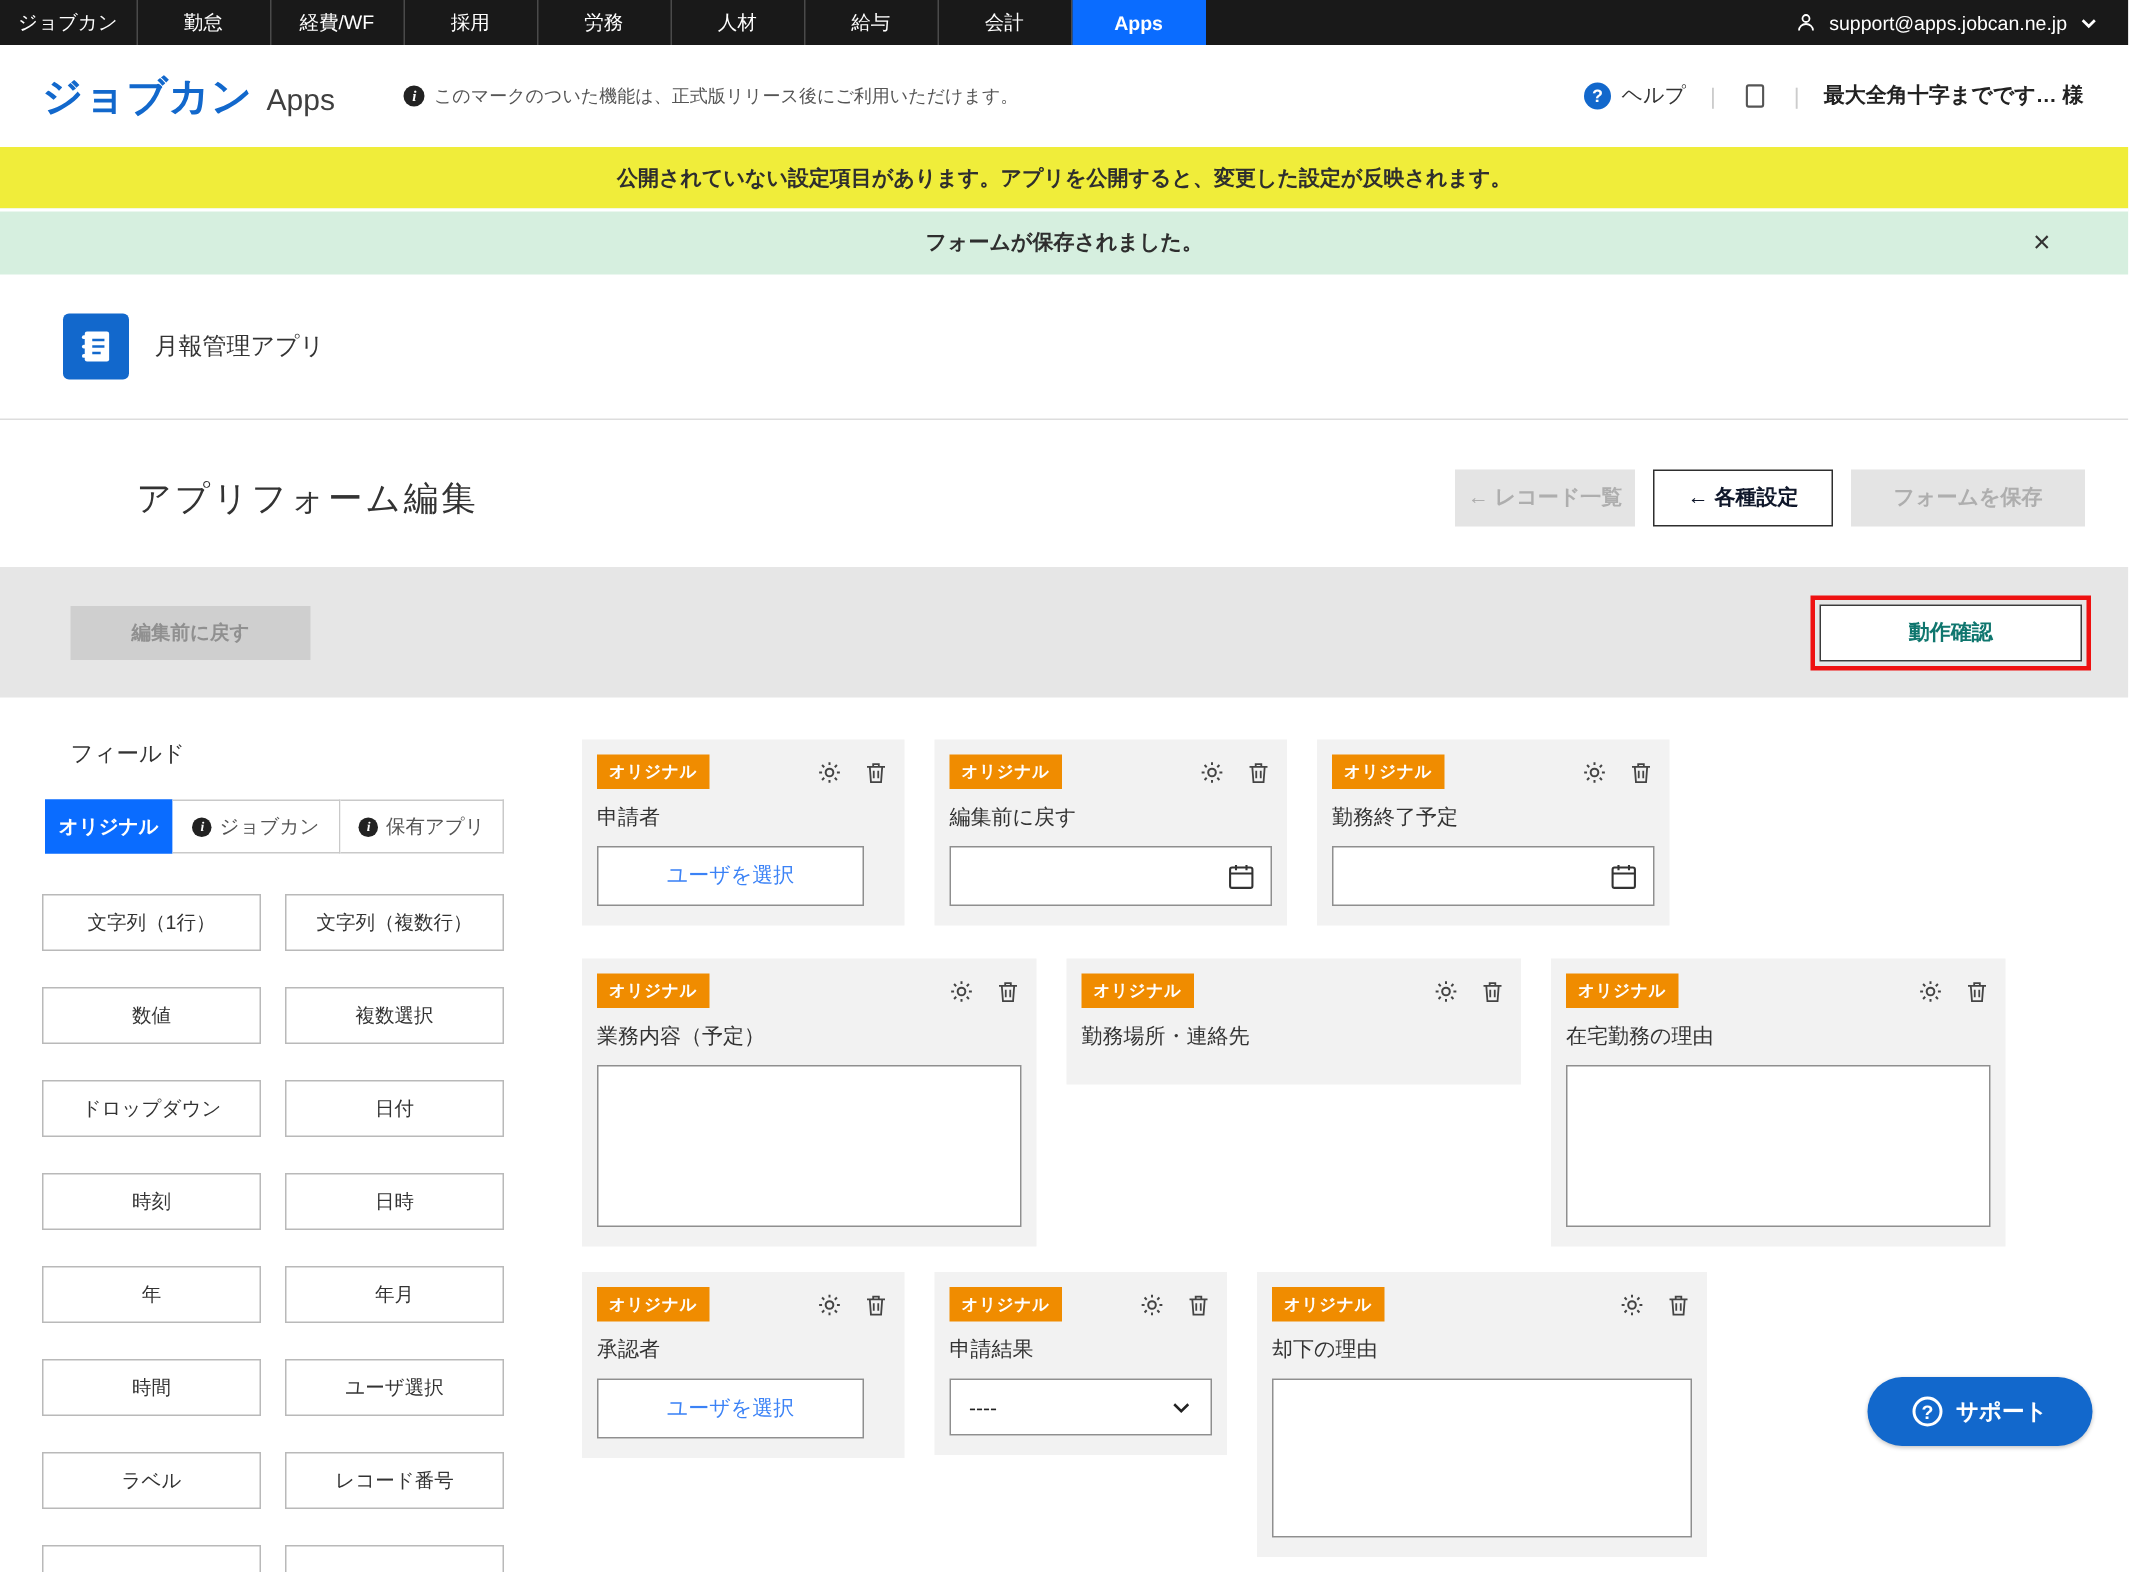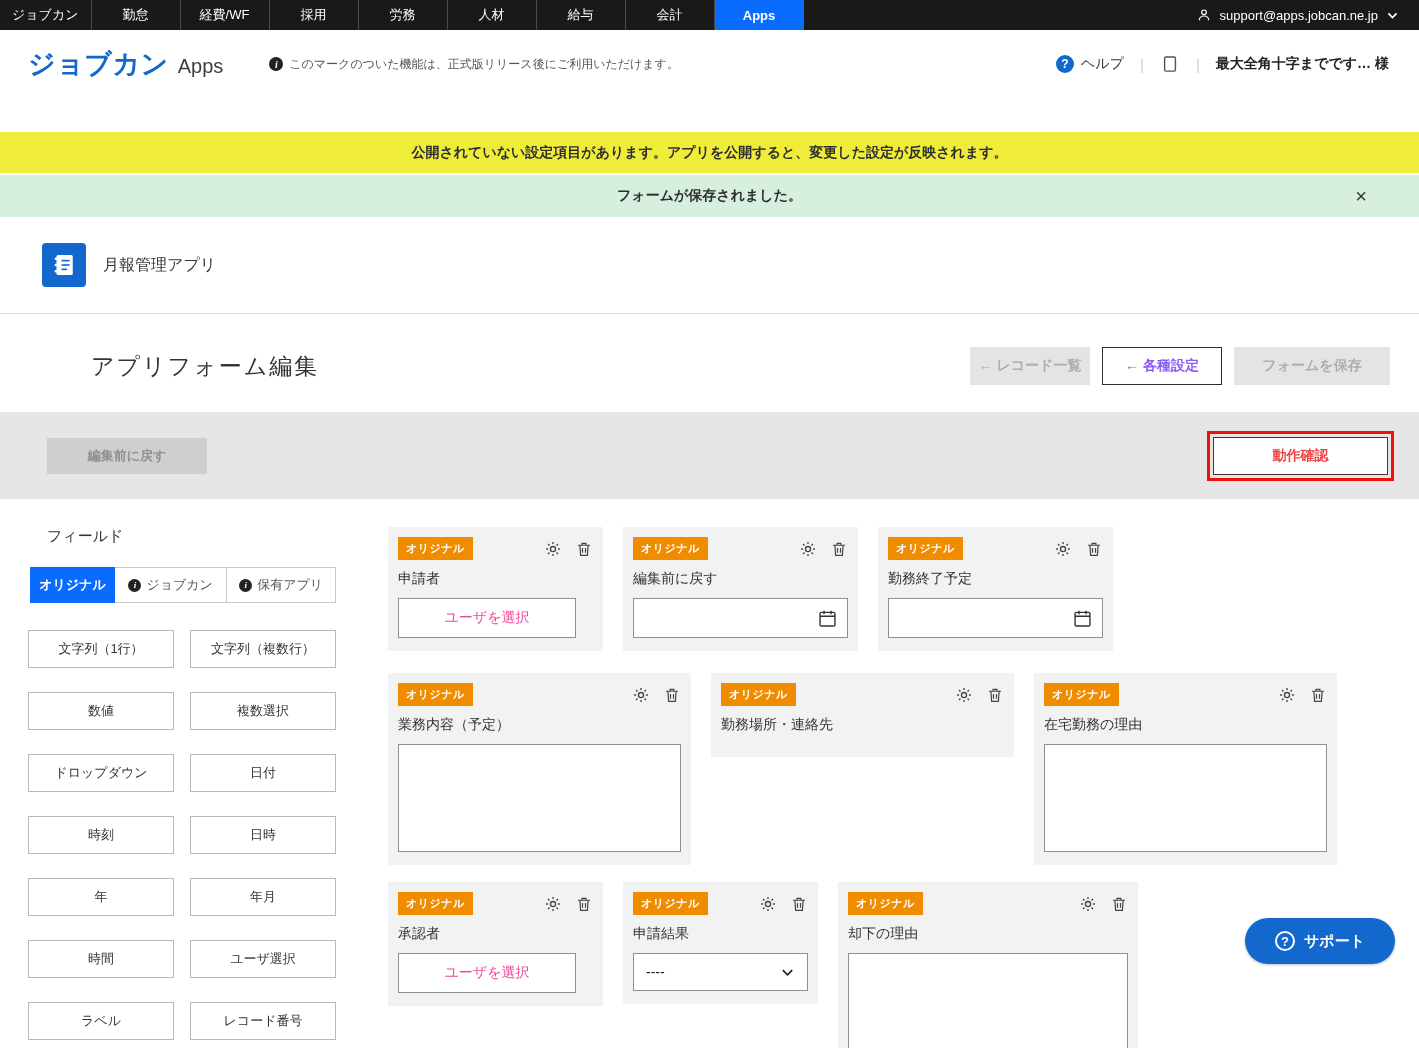--- a/index.html
+++ b/index.html
@@ -23,43 +23,43 @@
   .info-note{margin-left:46px;font-size:12px;color:#555;display:flex;align-items:center;gap:6px;}
   .info-dot{display:inline-flex;align-items:center;justify-content:center;width:14px;height:14px;border-radius:50%;background:#222;color:#fff;font-size:10px;font-weight:bold;font-style:italic;font-family:"Liberation Serif",serif;flex:none;}
   .header-right{margin-left:auto;display:flex;align-items:center;font-size:14px;color:#333;}
   .help-btn{display:flex;align-items:center;gap:7px;cursor:pointer;color:#333;}
   .q-circle{width:18px;height:18px;border-radius:50%;background:#1268cc;color:#fff;display:inline-flex;align-items:center;justify-content:center;font-size:12px;font-weight:bold;flex:none;}
   .hr-sep{color:#ccc;margin:0 16px;font-size:15px;}
   .doc-icon{display:inline-flex;cursor:pointer;}
   .username{font-weight:bold;font-size:14px;color:#222;white-space:nowrap;}
 
   
-  .banner-warning{height:41px;background:#f0ed3a;display:flex;align-items:center;justify-content:center;font-size:14px;font-weight:bold;color:#2e2e2e;margin-top:34px;}
+  .banner-warning{height:41px;background:#f0ed3a;display:flex;align-items:center;justify-content:center;font-size:14px;font-weight:bold;color:#2e2e2e;}
   .banner-success{height:44px;background:#d6efdf;border-top:2px solid #fff;display:flex;align-items:center;justify-content:center;font-size:14px;font-weight:bold;color:#2e2e2e;position:relative;}
   .banner-close{position:absolute;right:52px;top:50%;transform:translateY(-50%);font-size:20px;color:#333;background:none;border:none;cursor:pointer;line-height:1;font-family:inherit;}
 
   
   .app-section{display:flex;align-items:center;gap:17px;padding:26px 42px;border-bottom:1px solid #ddd;}
   .app-icon{width:44px;height:44px;background:#1268cc;border-radius:4px;display:flex;align-items:center;justify-content:center;flex:none;}
   .app-name{font-size:16px;color:#333;}
 
   
   .page-head{display:flex;align-items:center;justify-content:space-between;padding:33px 29px 27px 47px;}
   .page-title{font-size:23px;font-weight:500;color:#333;letter-spacing:2px;margin-left:44px;}
   .page-actions{display:flex;gap:12px;}
   .btn{height:38px;font-size:14px;font-weight:bold;display:inline-flex;align-items:center;justify-content:center;font-family:inherit;white-space:nowrap;}
   .btn-disabled{background:#e4e4e4;color:#aeaeae;border:none;cursor:default;}
-  .btn-outline{background:#fff;border:1px solid #2e2e2e;color:#8b5cf6;cursor:pointer;}
+  .btn-outline{background:#fff;border:1px solid #2e2e2e;color:#0f172a;cursor:pointer;}
   .w133{width:120px;} .w177{width:156px;}
 
   
   .toolbar{height:87px;background:#e6e6e6;display:flex;align-items:center;justify-content:space-between;padding:0 31px 0 47px;}
   .btn-revert{width:160px;height:36px;background:#cfcfcf;color:#909090;border:none;font-weight:bold;font-size:13px;font-family:inherit;cursor:default;}
   .preview-wrap{display:inline-flex;}
-  .btn-preview{width:175px;height:38px;background:#fff;border:1px solid #3a3a3a;color:#ef4444;font-weight:bold;font-size:14px;font-family:inherit;cursor:pointer;outline:3px solid #ee1111;outline-offset:3px;}
+  .btn-preview{width:175px;height:38px;background:#fff;border:1px solid #3a3a3a;color:#0f766e;font-weight:bold;font-size:14px;font-family:inherit;cursor:pointer;outline:3px solid #ee1111;outline-offset:3px;}
 
   
   .workspace{display:flex;padding:28px 0 0 28px;align-items:flex-start;}
   .sidebar{width:308px;flex:none;}
   .sidebar-title{font-size:15px;color:#333;margin-left:19px;}
   .sidebar-tabs{display:flex;margin-top:21px;margin-left:2px;}
   .side-tab{height:36px;display:flex;align-items:center;justify-content:center;gap:5px;font-size:13px;background:#fff;border:1px solid #c9c9c9;color:#555;cursor:pointer;font-family:inherit;}
   .side-tab + .side-tab{border-left:none;}
   .side-tab.active{background:#0a6cff;color:#fff;font-weight:bold;border-color:#0a6cff;}
   .side-tab .info-dot{width:13px;height:13px;font-size:9px;}
@@ -71,21 +71,21 @@
   .canvas{flex:1;padding-left:52px;}
   .card-row{display:flex;gap:20px;margin-bottom:22px;align-items:flex-start;}
   .card-row.r2{margin-bottom:17px;}
   .card{background:#f2f2f2;padding:10px 10px 13px;}
   .card-top{display:flex;align-items:center;justify-content:space-between;}
   .badge{background:#f08c00;color:#fff;font-size:11px;font-weight:bold;padding:4px 8px;letter-spacing:.5px;}
   .card-icons{display:flex;gap:13px;align-items:center;}
   .icon-btn{cursor:pointer;display:inline-flex;}
   .card-label{font-size:14px;color:#333;margin:10px 0;}
   .w215{width:215px;} .w235{width:235px;} .w303{width:303px;} .w195{width:195px;} .w300{width:300px;}
-  .user-btn{width:178px;height:40px;background:#fff;border:1px solid #8f8f8f;font-size:14px;color:#ec4899;font-family:inherit;cursor:pointer;}
+  .user-btn{width:178px;height:40px;background:#fff;border:1px solid #8f8f8f;font-size:14px;color:#3b82f6;font-family:inherit;cursor:pointer;}
   .date-input{height:40px;background:#fff;border:1px solid #8f8f8f;display:flex;align-items:center;justify-content:flex-end;padding-right:9px;cursor:text;}
   .ta{width:100%;border:1px solid #8f8f8f;background:#fff;resize:none;font-family:inherit;font-size:14px;padding:8px 10px;display:block;color:#222;line-height:1.55;}
   .ta-lg{height:108px;} .ta-md{height:106px;}
   .select{height:38px;background:#fff;border:1px solid #8f8f8f;display:flex;align-items:center;justify-content:space-between;padding:0 12px;font-size:14px;color:#222;cursor:pointer;}
 
   
   .support-fab{position:absolute;top:918px;right:24px;width:150px;height:46px;border-radius:23px;background:#1268cc;color:#fff;border:none;font-size:15px;font-weight:bold;display:flex;align-items:center;justify-content:center;gap:9px;cursor:pointer;font-family:inherit;box-shadow:0 1px 3px rgba(0,0,0,.25);}
   .fab-q{width:20px;height:20px;border:2px solid #fff;border-radius:50%;display:inline-flex;align-items:center;justify-content:center;font-size:13px;font-weight:bold;flex:none;}
 </style>
 </head>

